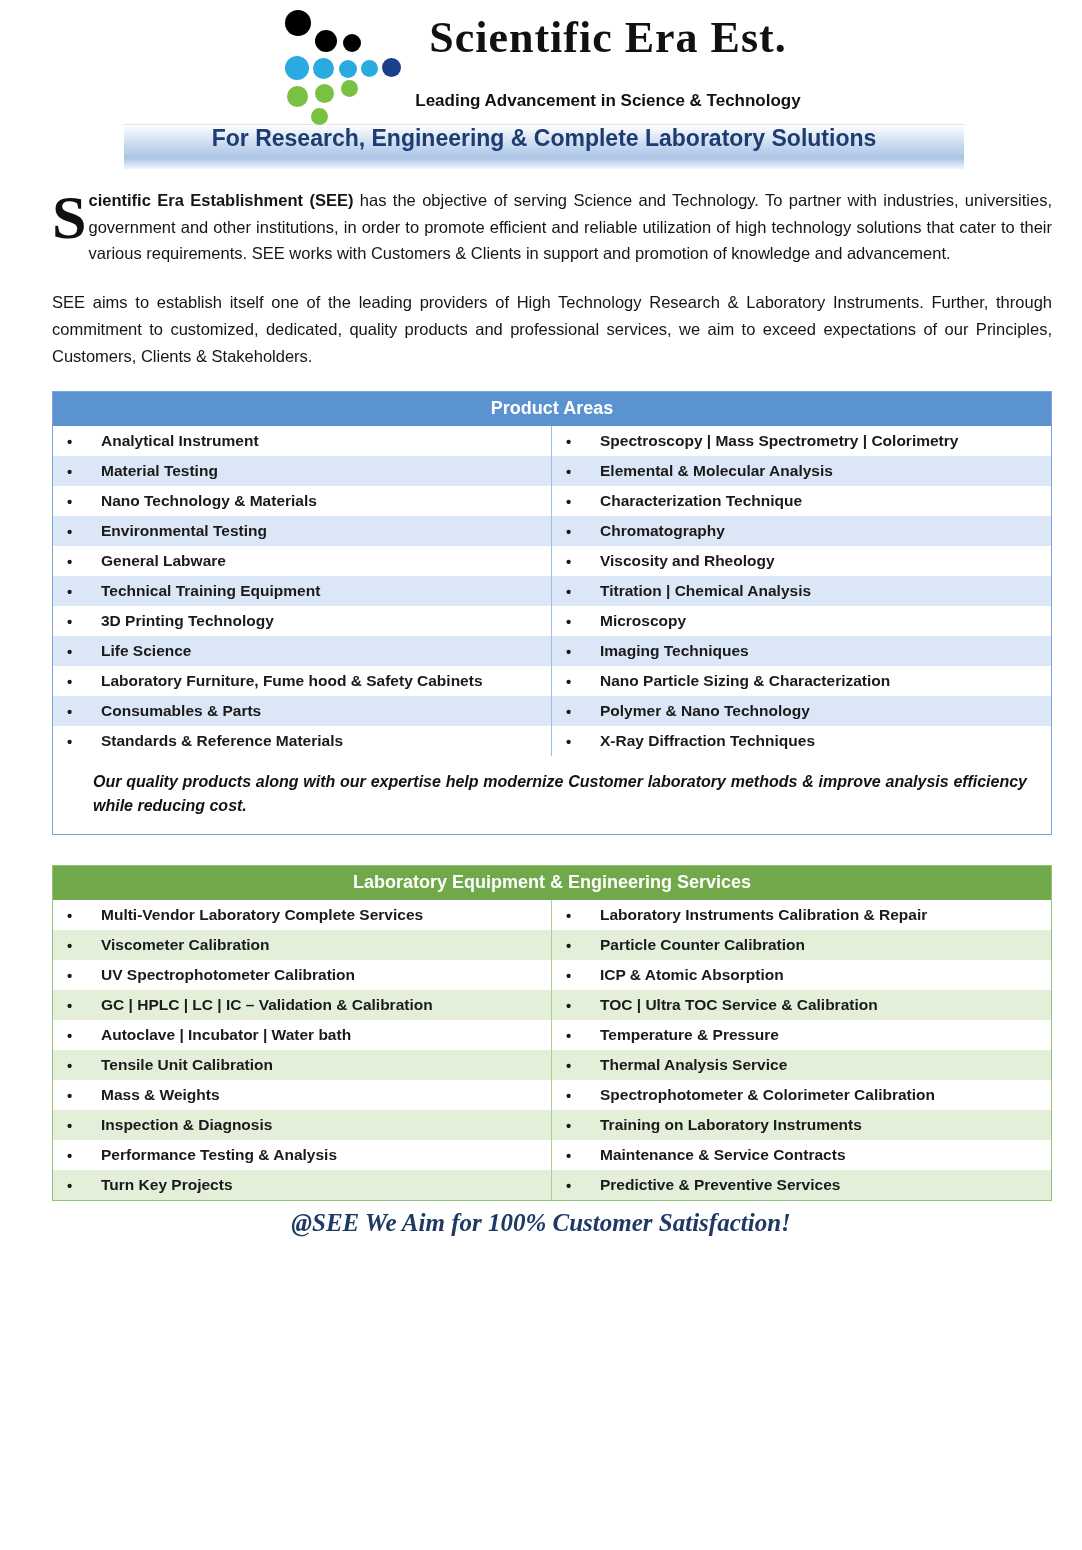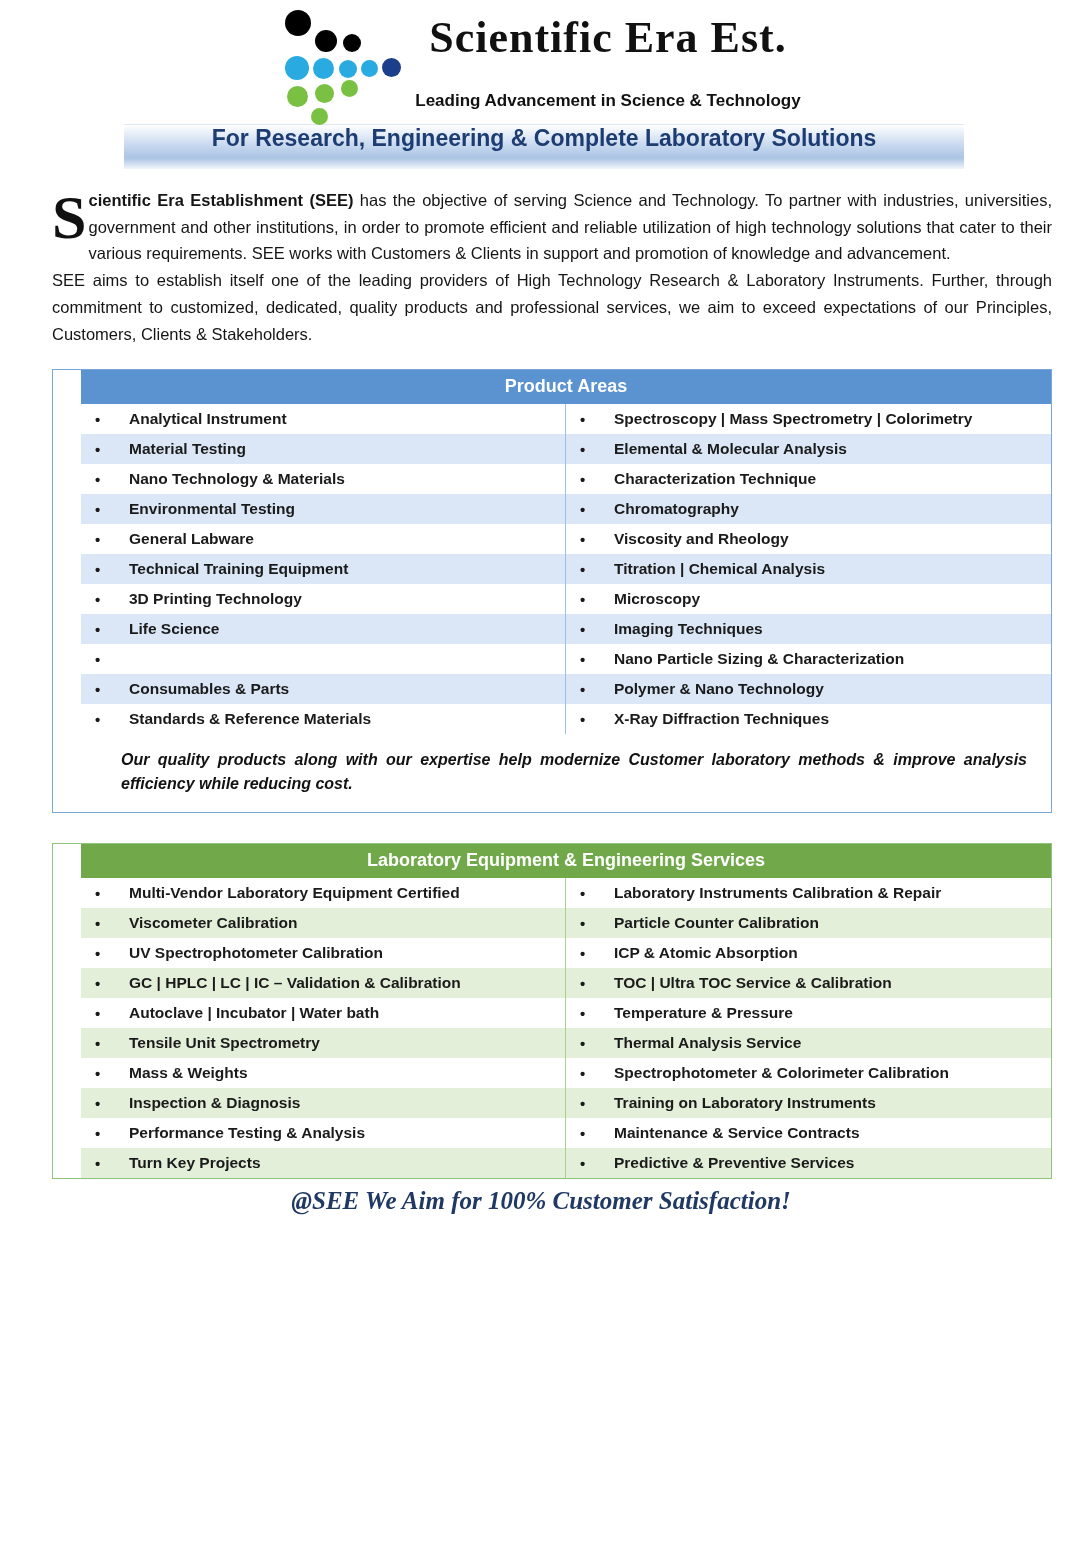--- a/index.html
+++ b/index.html
@@ -108,28 +108,28 @@
   .dropcap {
     float: left;
     font-family: "Liberation Serif", serif;
     font-size: 62px;
     line-height: 0.84;
     font-weight: bold;
     padding: 4px 2px 0 0;
     color: #111;
   }
   .para.second {
+    margin-top: 22px;
   }
 
   
   .tbl {
     margin: 22px 30px 8px 52px;
     border: 1px solid #8fb3dd;
     box-sizing: border-box;
-    padding-left: 28px;
   }
   .tbl-blue { border-color: #7aa7d9; }
   .tbl-green { margin-top: 30px; border-color: #93c47d; }
 
   .tbl-head {
     display: flex;
     color: #ffffff;
     font-weight: bold;
     font-size: 18px;
   }
@@ -333,20 +333,21 @@
         <span>Life Science</span>
       </div>
     <div class="cell">
         <span class="bullet">•</span>
         <span>Imaging Techniques</span>
       </div>
   </div>
   <div class="row">
     <div class="cell">
         <span class="bullet">•</span>
+        <span>Laboratory Furniture, Fume hood &amp; Safety Cabinets</span>
       </div>
     <div class="cell">
         <span class="bullet">•</span>
         <span>Nano Particle Sizing &amp; Characterization</span>
       </div>
   </div>
   <div class="row">
     <div class="cell">
         <span class="bullet">•</span>
         <span>Consumables &amp; Parts</span>
@@ -371,21 +372,21 @@
 </div>
 
 <div class="tbl tbl-green">
   <div class="tbl-head">
     <div class="cell">Laboratory Equipment &amp; Engineering Services</div>
   </div>
 
   <div class="row">
     <div class="cell">
         <span class="bullet">•</span>
-        <span>Multi-Vendor Laboratory Equipment Certified</span>
+        <span>Multi-Vendor Laboratory Complete Services</span>
       </div>
     <div class="cell">
         <span class="bullet">•</span>
         <span>Laboratory Instruments Calibration &amp; Repair</span>
       </div>
   </div>
   <div class="row">
     <div class="cell">
         <span class="bullet">•</span>
         <span>Viscometer Calibration</span>
@@ -421,21 +422,21 @@
         <span>Autoclave | Incubator | Water bath</span>
       </div>
     <div class="cell">
         <span class="bullet">•</span>
         <span>Temperature &amp; Pressure</span>
       </div>
   </div>
   <div class="row">
     <div class="cell">
         <span class="bullet">•</span>
-        <span>Tensile Unit Spectrometry</span>
+        <span>Tensile Unit Calibration</span>
       </div>
     <div class="cell">
         <span class="bullet">•</span>
         <span>Thermal Analysis Service</span>
       </div>
   </div>
   <div class="row">
     <div class="cell">
         <span class="bullet">•</span>
         <span>Mass &amp; Weights</span>

